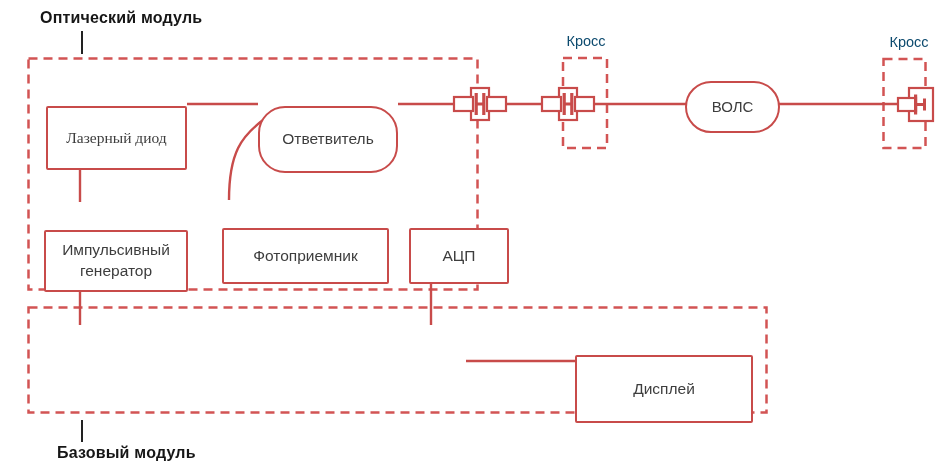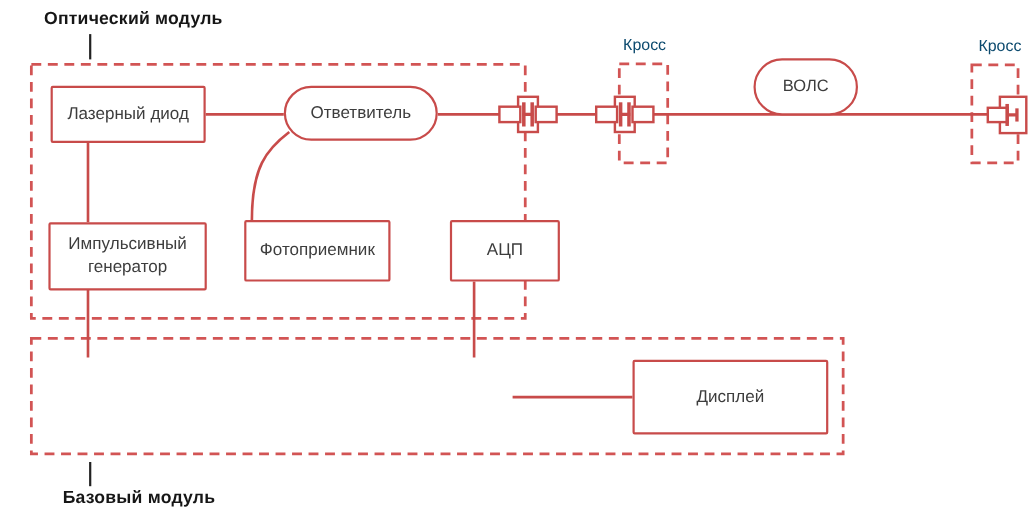--- a/index.html
+++ b/index.html
@@ -14,21 +14,21 @@
     position:relative;width:941px;height:468px;background:var(--background);
     overflow:hidden;font-family:"Liberation Sans","DejaVu Sans",sans-serif;
   }
   .layer{position:absolute;left:0;top:0;}
   svg .wire{stroke:var(--stroke);stroke-width:2.4;fill:none;}
   svg .dashedbox{stroke:var(--dashed-stroke);stroke-width:2.5;fill:none;stroke-dasharray:9 6;}
   .box{
     position:absolute;z-index:3;background:var(--background);
     border:2.2px solid var(--stroke);border-radius:2px;
     display:flex;align-items:center;justify-content:center;text-align:center;
-    color:var(--box-text);font-size:15.5px;line-height:1.35;padding:2px 6px;box-sizing:border-box;
+    color:var(--box-text);font-size:15.5px;line-height:1.35;padding:2px 6px;box-sizing:border-box;margin-top:28px;
   }
   .stadium{border-radius:27px;}
   .connector{position:absolute;z-index:4;}
   .connector .shell{fill:var(--background);stroke:var(--stroke);stroke-width:2.2;}
   .connector .inner{fill:var(--stroke);stroke:none;}
   .connector .innerline{stroke:var(--stroke);stroke-width:3;}
   .module-label{
     position:absolute;z-index:5;font-weight:bold;font-size:16px;color:var(--module-text);
     white-space:nowrap;letter-spacing:0.2px;
   }
@@ -53,27 +53,27 @@
     <path class="wire" d="M398,104 H456"></path>
     <path class="wire" d="M504,104 H546"></path>
     <path class="wire" d="M590,104 H900"></path>
     <path class="wire" d="M80,130 V202"></path>
     <path class="wire" d="M80,257 V325"></path>
     <path class="wire" d="M431,256 V325"></path>
     <path class="wire" d="M466,361 H575"></path>
     <path class="wire" d="M263,120 C242,136 229,152 229,200"></path>
   </svg>
 
-  <div class="box" style="left:46px;top:78px;width:141px;height:52px;">Лазерный диод</div>
+  <div class="box" style="left:46px;top:78px;width:141px;height:64px;font-family:Liberation Serif, serif;">Лазерный диод</div>
 
-  <div class="box stadium" style="left:258px;top:78px;width:140px;height:50px;">Ответвитель</div>
+  <div class="box stadium" style="left:258px;top:78px;width:140px;height:67px;">Ответвитель</div>
 
   <div class="box" style="left:44px;top:202px;width:144px;height:62px;">Импульсивный генератор</div>
 
-  <div class="box" style="left:222px;top:200px;width:133px;height:56px;">Фотоприемник</div>
+  <div class="box" style="left:222px;top:200px;width:167px;height:56px;">Фотоприемник</div>
 
   <div class="box" style="left:409px;top:200px;width:100px;height:56px;">АЦП</div>
 
 
   <div class="box" style="left:575px;top:327px;width:178px;height:68px;">Дисплей</div>
 
   <div class="box stadium" style="left:685px;top:53px;width:95px;height:52px;font-size:15px;">ВОЛС</div>
 
   <svg class="connector" style="left:450px;top:82px;" width="60" height="44" viewBox="0 0 60 44">
     <rect class="shell" x="21" y="6" width="18" height="32"></rect>

